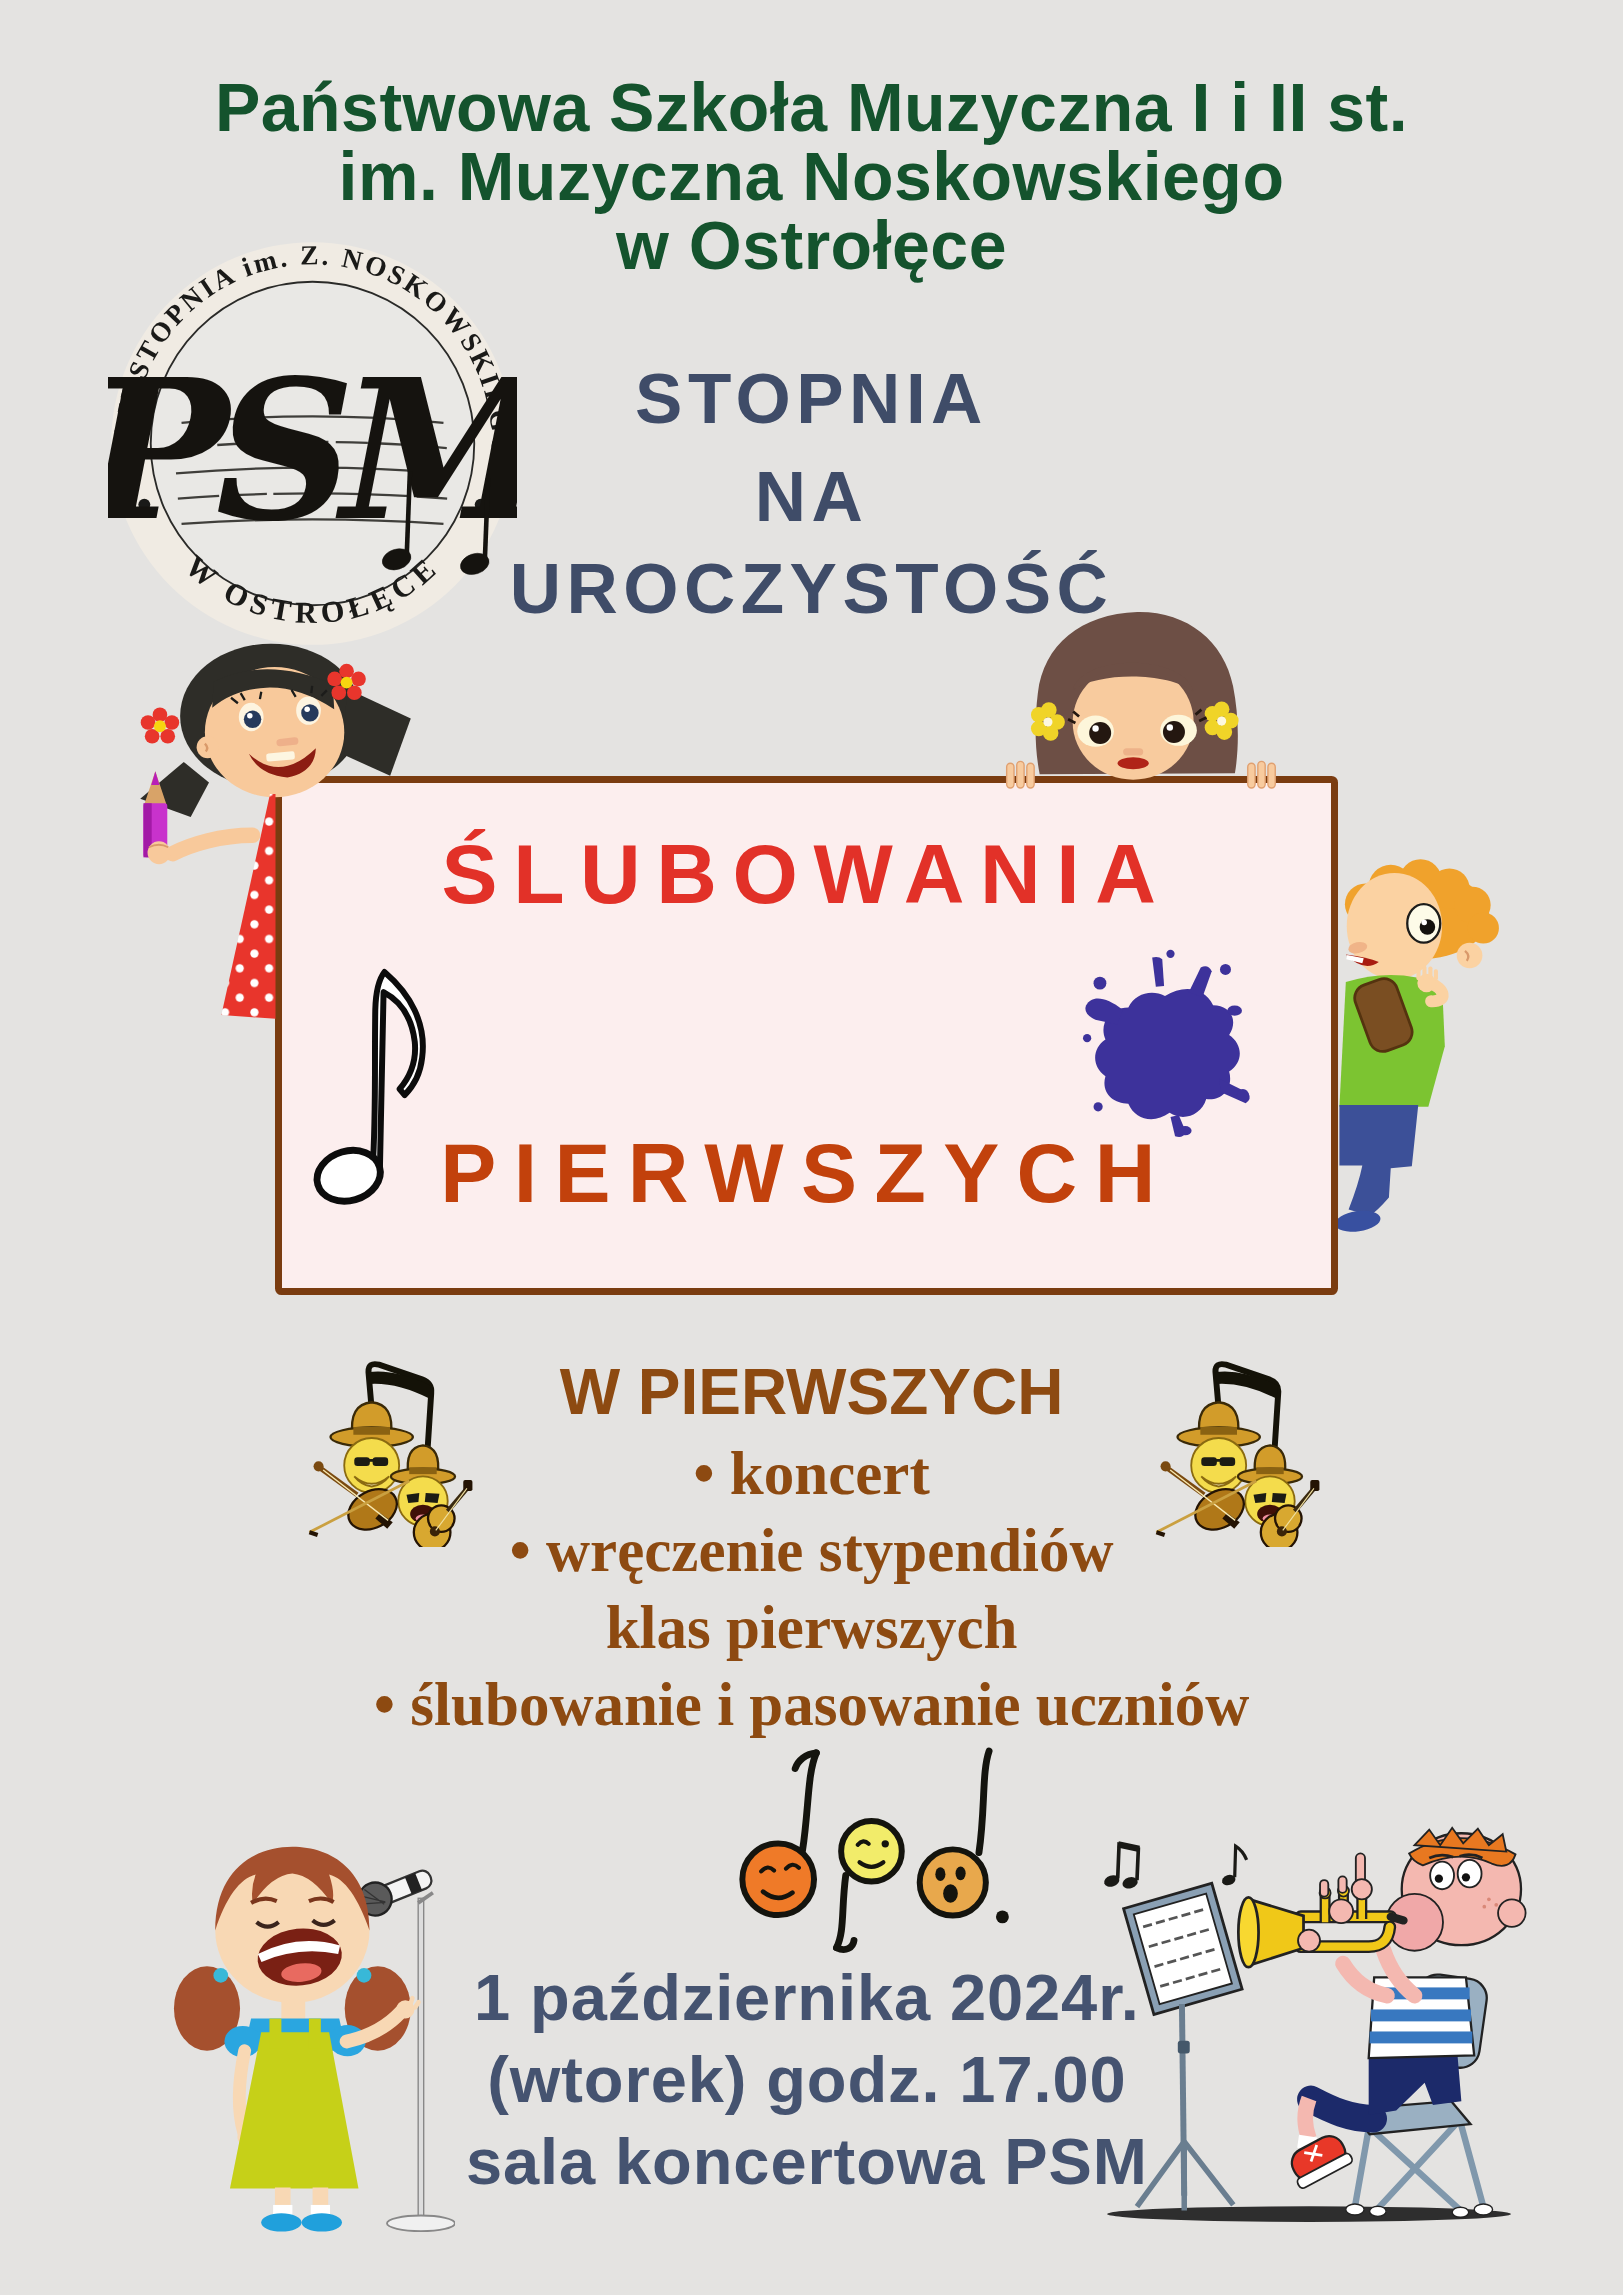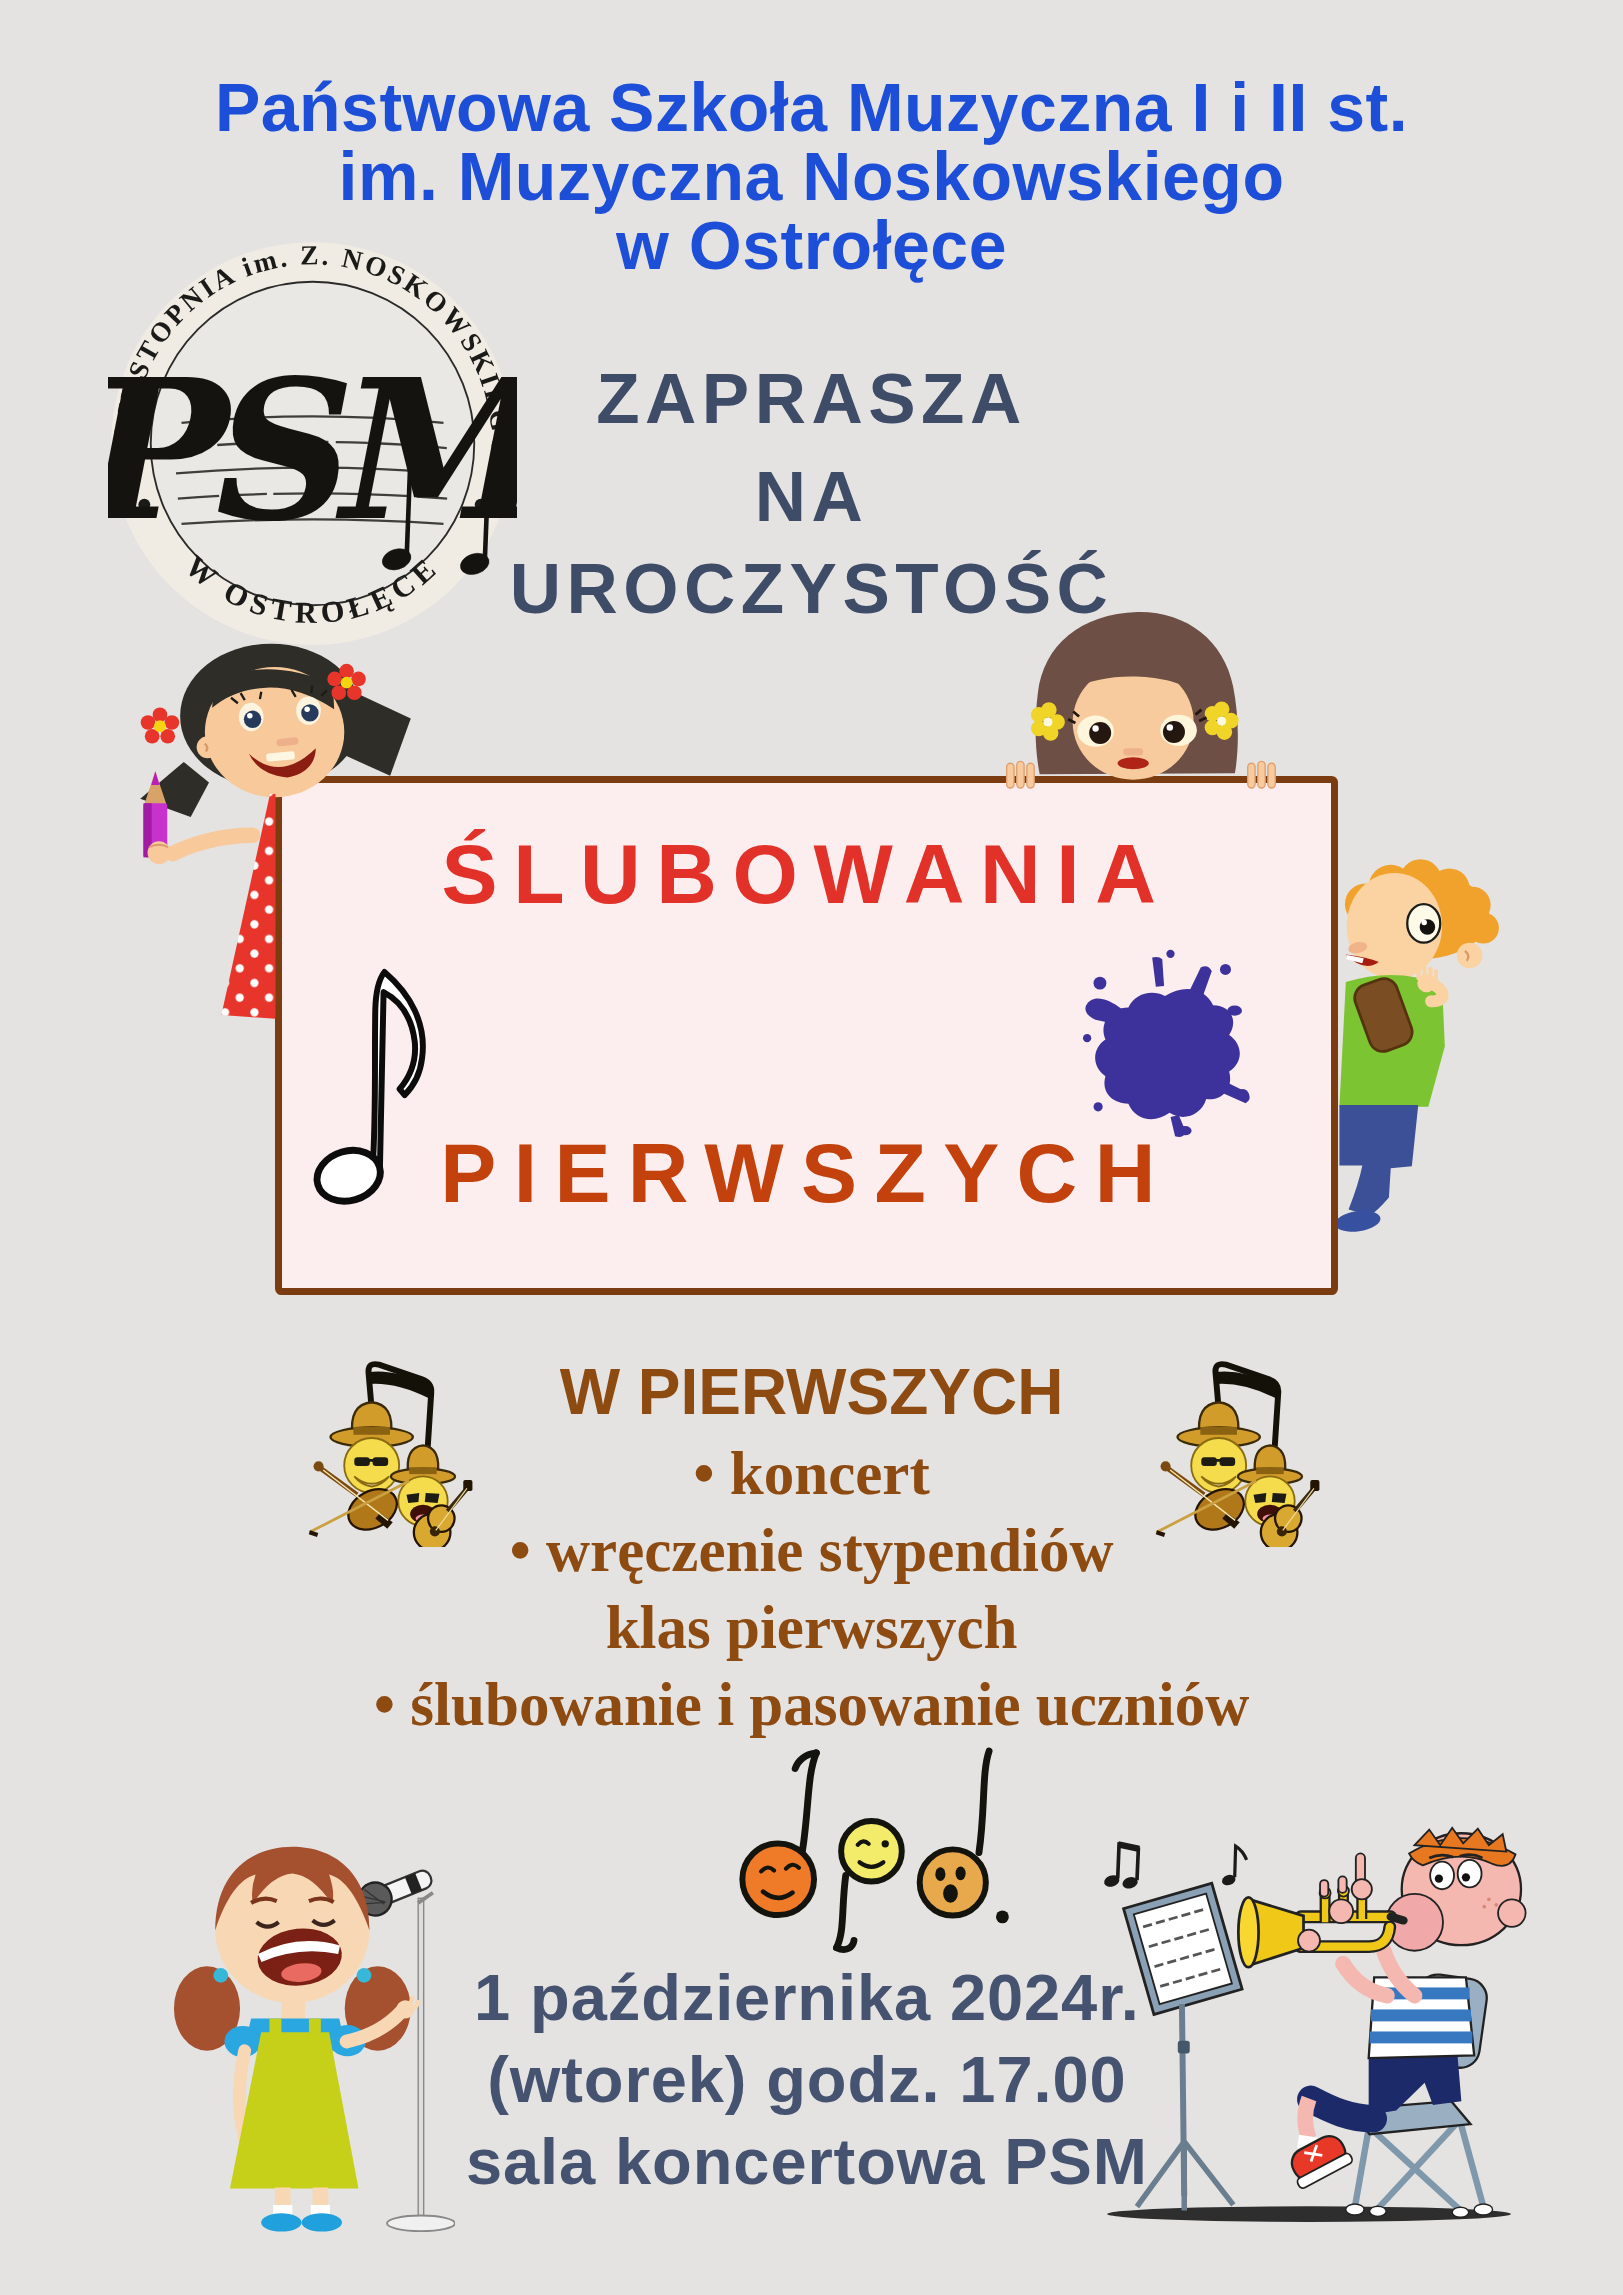--- a/index.html
+++ b/index.html
@@ -5,21 +5,21 @@
   html,body { margin:0; padding:0; background:#e4e3e1; }
   .poster {
     position:relative; width:1623px; height:2295px;
     background:#e4e3e1; overflow:hidden;
     font-family:"Liberation Sans", sans-serif;
   }
   .abs { position:absolute; }
 
   
   .header { position:absolute; top:73px; left:0; right:0; text-align:center;
-            color:#1d4ed8; font-weight:bold; font-size:68px; line-height:69px;
+            color:#14532d; font-weight:bold; font-size:68px; line-height:69px;
             letter-spacing:0.5px; }
 
   
   .invite { position:absolute; top:353px; left:0; right:0; text-align:center;
             color:#3f4c68; font-weight:bold; font-size:71px; line-height:92px;
             letter-spacing:5.5px; }
   .invite .ln2 { margin-top:6.4px; }
 
   
   .banner { position:absolute; left:275px; top:776px; width:1063px; height:519px;
@@ -82,21 +82,21 @@
     <text x="445" y="608" text-anchor="middle" font-family="'DejaVu Serif',serif" font-style="italic" font-weight="bold" font-size="420" letter-spacing="-30" fill="#15130f">PSM</text>
     <g fill="#15130f" stroke="#15130f">
       <path d="M650,690 L657,505" stroke-width="10"></path>
       <ellipse cx="628" cy="697" rx="32" ry="22" transform="rotate(-18 628 697)"></ellipse>
       <path d="M820,700 L827,520" stroke-width="10"></path>
       <ellipse cx="798" cy="707" rx="32" ry="22" transform="rotate(-18 798 707)"></ellipse>
     </g>
   </svg>
 
   <div class="invite">
-    <div>ZAPRASZA</div>
+    <div>STOPNIA</div>
     <div class="ln2">NA</div>
     <div>UROCZYSTOŚĆ</div>
   </div>
 
   <svg class="abs z20" style="left:115px;top:638px;" width="321" height="413" viewBox="0 0 700 900">
     <defs>
       <pattern id="polka" width="64" height="64" patternUnits="userSpaceOnUse">
         <rect width="64" height="64" fill="#e8352c"></rect>
         <circle cx="16" cy="16" r="9" fill="#fff"></circle>
         <circle cx="48" cy="48" r="9" fill="#fff"></circle>

